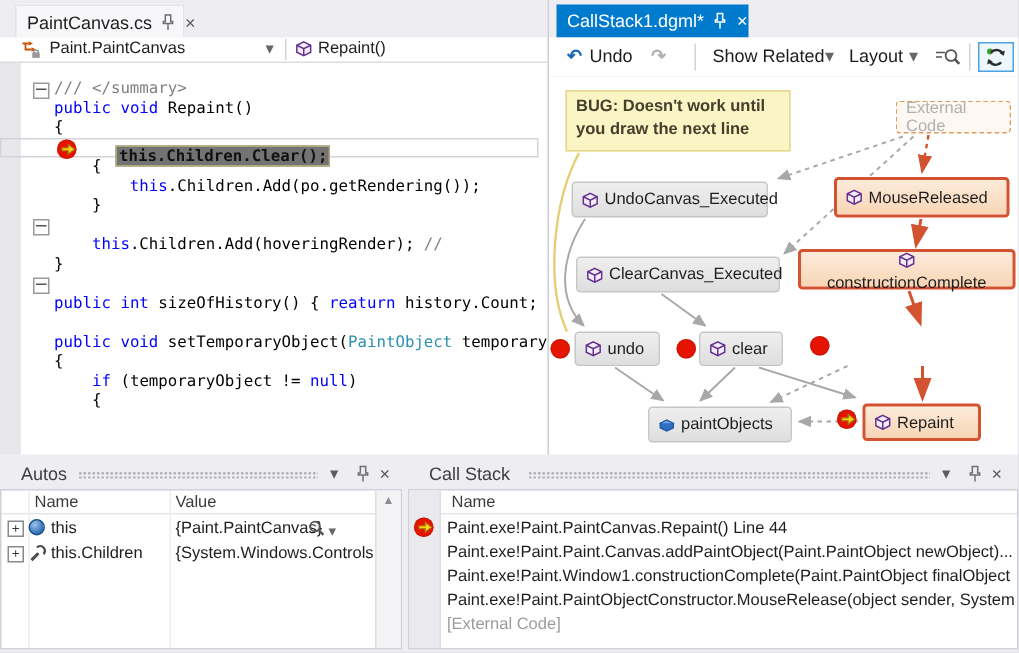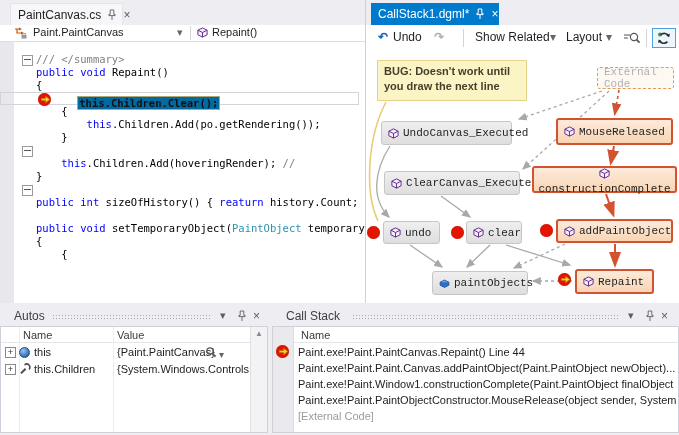--- a/index.html
+++ b/index.html
@@ -23,21 +23,21 @@
           border-bottom:1px solid #dcdce2;font-size:11px;color:#1e1e1e;}
   #navbar .nb{position:absolute;top:1px;}
   #code-area{position:absolute;left:0;top:42px;width:365px;height:261px;background:#fff;}
   #bp-margin{position:absolute;left:0;top:0;bottom:0;width:14px;background:#e8e8ec;}
   #code-lines{position:absolute;left:0;top:11px;right:0;}
   .cline{position:relative;height:13px;line-height:13px;white-space:pre;
          font-family:"DejaVu Sans Mono",monospace;font-size:10.5px;color:#000;
          padding-left:36px;box-sizing:border-box;margin-right:6px;}
   .cline.cur{border:1px solid #d4d4d8;}
   .kw{color:#0000ff;} .ty{color:#2b91af;} .cm{color:#808080;} .tx{color:#000;}
-  .hl{background:#0369a1;border:1px solid #b0a774;font-weight:bold;color:#111;
+  .hl{background:#737373;border:1px solid #b0a774;font-weight:bold;color:#111;
       padding:0 1px;}
   .fold-box{position:absolute;left:22px;top:2px;width:9px;height:9px;background:#fff;
       border:1px solid #9a9a9a;}
   .fold-box::after{content:"";position:absolute;left:1px;right:1px;top:3px;height:1px;
       background:#555;}
   .bp-icon{position:absolute;left:1px;top:0px;width:13px;height:13px;}
 
   
   .reddot{width:13px;height:13px;border-radius:50%;background:#e51400;
           box-shadow:inset 0 0 1px #8f0d00;display:inline-block;}
@@ -49,21 +49,21 @@
   #gsplit{position:absolute;left:365px;top:0;width:1px;height:303px;background:#cfcfd6;}
   #gtoolbar{position:absolute;left:366px;top:25px;width:313px;height:26px;background:#fff;
             border-bottom:1px solid #dcdce2;font-size:12px;color:#1e1e1e;}
   #gtoolbar .ti{position:absolute;top:5px;}
   .vsep{position:absolute;top:4px;width:1px;height:18px;background:#d4d4da;}
   #sync-btn{position:absolute;left:652px;top:28px;width:24px;height:20px;background:#eef6fd;
             border:1px solid #4aa3e0;box-sizing:border-box;}
   #graph-canvas{position:absolute;left:366px;top:51px;width:313px;height:252px;background:#fff;}
   #graph-svg{position:absolute;left:0;top:0;}
   .gnode{position:absolute;display:flex;align-items:center;gap:4px;padding:0 6px;
-         box-sizing:border-box;border-radius:3px;font-size:11px;color:#1e1e1e;font-family:Liberation Mono, monospace;}
+         box-sizing:border-box;border-radius:3px;font-size:11px;color:#1e1e1e;}
   .gnode.gray{background:linear-gradient(#efefef,#dedede);border:1px solid #c6c6c6;}
   .gnode.orange{background:linear-gradient(#fcebdb,#f8d5b5);border:2px solid #d35230;}
   .gnode.external{background:#fdf9f2;border:1px dashed #e09a5a;color:#b0b0b0;
                   justify-content:center;}
   .gbadge{position:absolute;}
   #bug-note{position:absolute;left:11px;top:9px;width:150px;height:41px;background:#fbf5c6;
             border:1px solid #e3d489;box-sizing:border-box;font-size:11px;font-weight:bold;
             color:#44402b;padding:3px 6px;line-height:1.35;}
 
   
@@ -156,20 +156,21 @@
         <div class="cline"><span class="tx">        </span><span class="kw">this</span><span class="tx">.Children.Add(po.getRendering());</span></div>
         <div class="cline"><span class="tx">    }</span></div>
         <div class="cline"><span class="fold-box"></span></div>
         <div class="cline"><span class="tx">    </span><span class="kw">this</span><span class="tx">.Children.Add(hoveringRender); </span><span class="cm">//</span></div>
         <div class="cline"><span class="tx">}</span></div>
         <div class="cline"><span class="fold-box"></span></div>
         <div class="cline"><span class="kw">public</span><span class="tx"> </span><span class="kw">int</span><span class="tx"> sizeOfHistory() { </span><span class="kw">reaturn</span><span class="tx"> history.Count; }</span></div>
         <div class="cline"></div>
         <div class="cline"><span class="kw">public</span><span class="tx"> </span><span class="kw">void</span><span class="tx"> setTemporaryObject(</span><span class="ty">PaintObject</span><span class="tx"> temporaryObj</span></div>
         <div class="cline"><span class="tx">{</span></div>
+        <div class="cline"><span class="tx">    </span><span class="kw">if</span><span class="tx"> (temporaryObject != </span><span class="kw">null</span><span class="tx">)</span></div>
         <div class="cline"><span class="tx">    {</span></div>
       </div>
 </div>
 
 <div id="gsplit"></div>
 <div id="gtoolbar">
   <span class="ti" style="left:12px;color:#1b66b5;font-weight:bold;">↶</span>
   <span class="ti" style="left:27px;">Undo</span>
   <span class="ti" style="left:68px;color:#b0b0b5;font-weight:bold;">↷</span>
   <span class="vsep" style="left:97px;"></span>
@@ -275,29 +276,20 @@
       <div class="gnode gray" style="left: 100px; top: 170px; width: 56px; height: 23px;">
         <span>
           <svg width="11" height="11" viewBox="0 0 10 10">
             <path d="M5 0.8 L9.2 2.9 V7.1 L5 9.2 L0.8 7.1 V2.9 Z" fill="#f3edfa" stroke="#652f8f" stroke-width="0.9"></path>
             <path d="M0.8 2.9 L5 5 L9.2 2.9 M5 5 V9.2" stroke="#652f8f" stroke-width="0.9" fill="none"></path>
           </svg>
         </span>
         <span>clear</span>
       </div>
       <span class="reddot gbadge" style="left: 85px; top: 175px; position: absolute;"></span>
-      <div class="gnode orange" style="left: 190px; top: 168px; width: 117px; height: 24px;">
-        <span>
-          <svg width="11" height="11" viewBox="0 0 10 10">
-            <path d="M5 0.8 L9.2 2.9 V7.1 L5 9.2 L0.8 7.1 V2.9 Z" fill="#f3edfa" stroke="#652f8f" stroke-width="0.9"></path>
-            <path d="M0.8 2.9 L5 5 L9.2 2.9 M5 5 V9.2" stroke="#652f8f" stroke-width="0.9" fill="none"></path>
-          </svg>
-        </span>
-        <span>addPaintObject</span>
-      </div>
       <span class="reddot gbadge" style="left: 174px; top: 173px; position: absolute;"></span>
       <div class="gnode gray" style="left: 66px; top: 220px; width: 96px; height: 24px;">
         <span>
           <svg width="11" height="11" viewBox="0 0 10 10">
             <path d="M1 3.8 L5 1.8 L9 3.8 L5 5.8 Z" fill="#6da3e4" stroke="#1c4f9c" stroke-width="0.7"></path>
             <path d="M1 3.8 V6.6 L5 8.6 L9 6.6 V3.8" fill="#2d6fc4" stroke="#1c4f9c" stroke-width="0.7"></path>
           </svg>
         </span>
         <span>paintObjects</span>
       </div>

